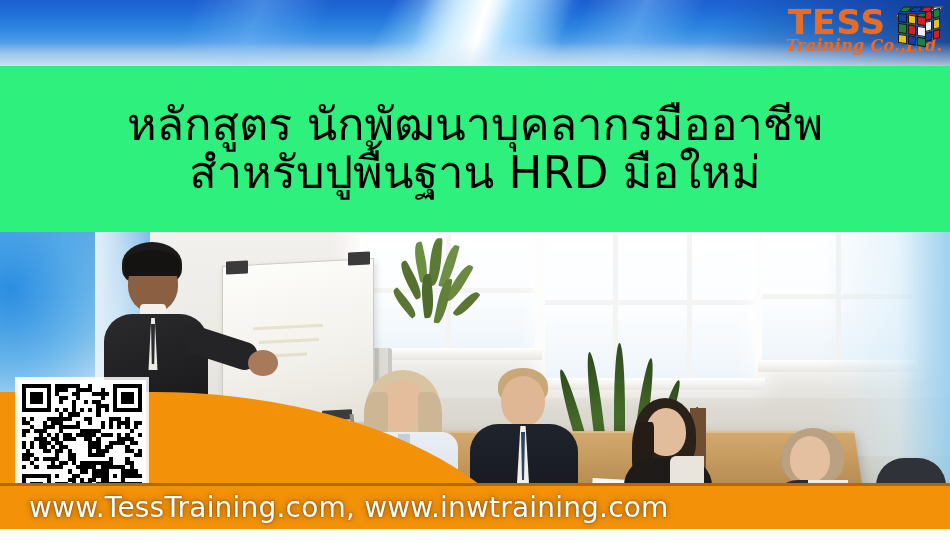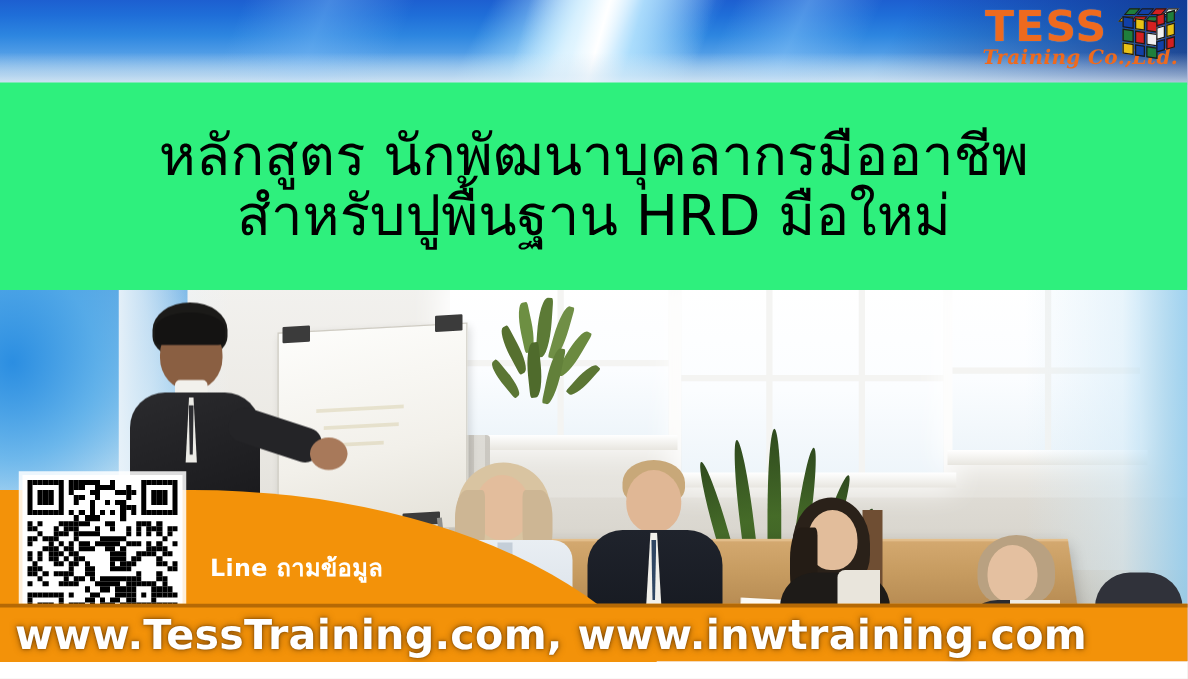--- a/index.html
+++ b/index.html
@@ -208,24 +208,24 @@
   .qr-grid i.on{background:#000;}
 
   
   .bottom-bar{
     position:absolute;left:0;bottom:0;width:950px;height:43px;
     background:#f39209;z-index:15;
     border-top:3px solid #b56905;
     display:flex;align-items:center;
   }
   .bottom-bar .url{
-    margin-left:12px;
+    margin-left:29px;
     color:#ffffff;
     font-family:"DejaVu Sans","Liberation Sans",sans-serif;
-    font-weight:bold;font-size:33px;letter-spacing:.2px;
+    font-weight:normal;font-size:28px;letter-spacing:.2px;
     text-shadow:0 0 6px rgba(60,30,0,.55), 0 0 2px rgba(60,30,0,.6);
     white-space:nowrap;
   }
 </style>
 </head>
 <body>
 
 <div class="poster">
 
   <div class="top-banner">
@@ -394,21 +394,20 @@
       </div>
     </div>
 
     <div class="left-blue"></div>
     <div class="left-blue-fade"></div>
     <div class="right-blue"></div>
   </div>
 
   <div class="scan-curve"></div>
   <div class="scan-text">
-    <div class="s2">Line ถามข้อมูล</div>
   </div>
 
   <div class="qr-box">
     <div class="qr-grid" id="qr">
         <i class="on"></i>
         <i class="on"></i>
         <i class="on"></i>
         <i class="on"></i>
         <i class="on"></i>
         <i class="on"></i>

